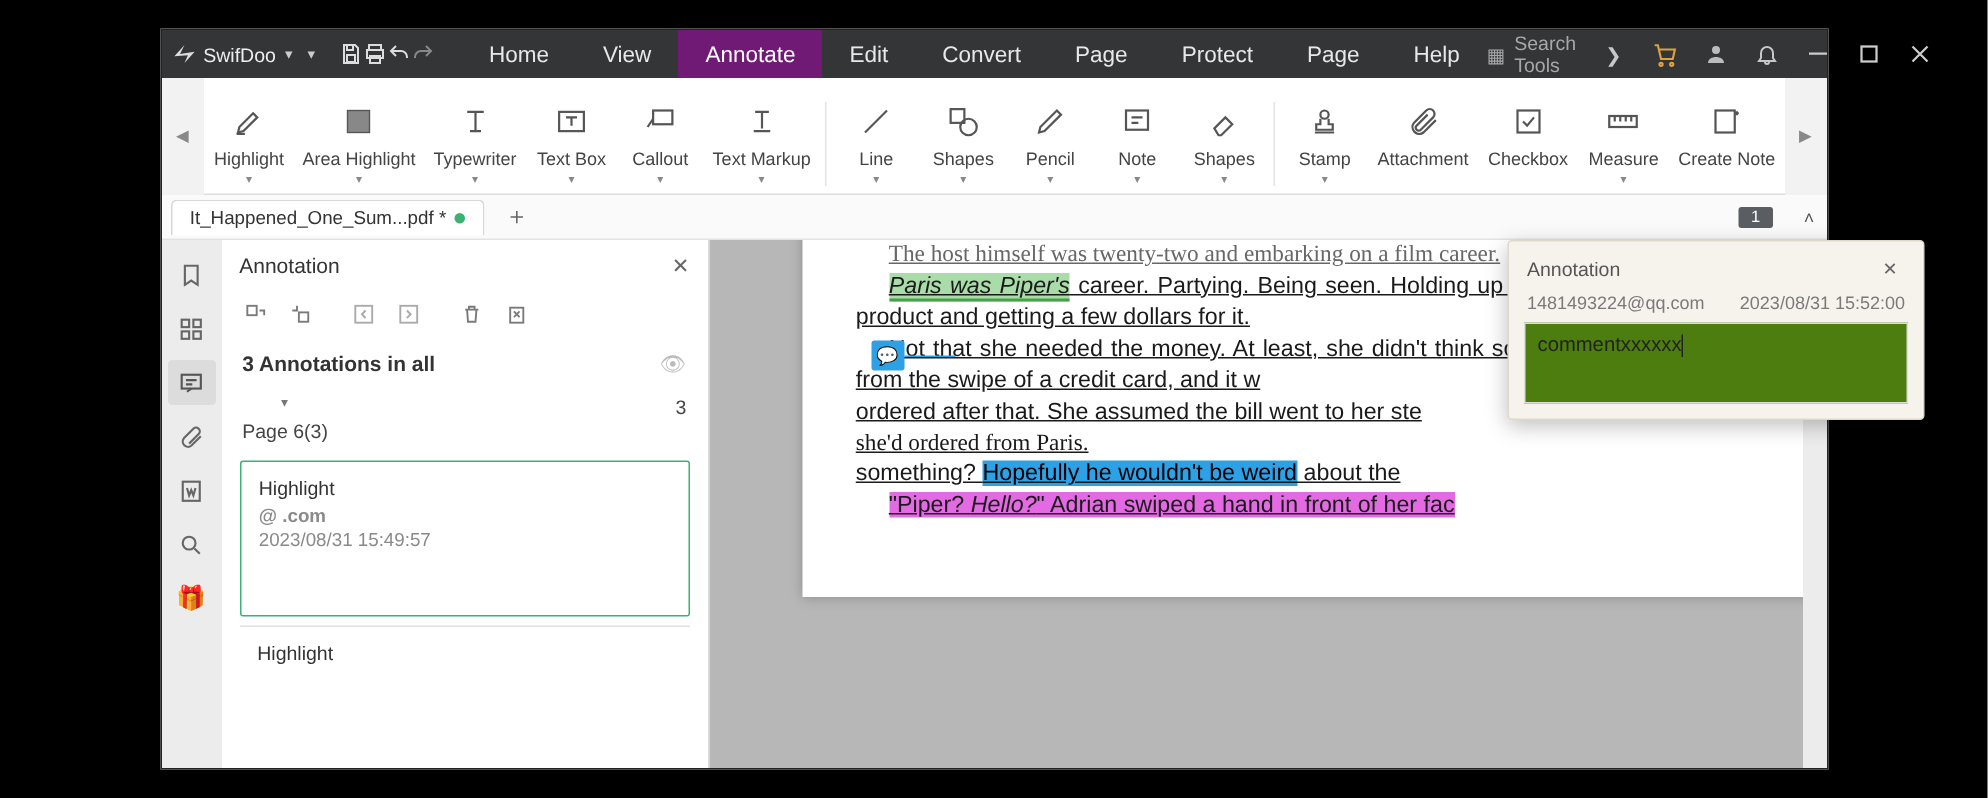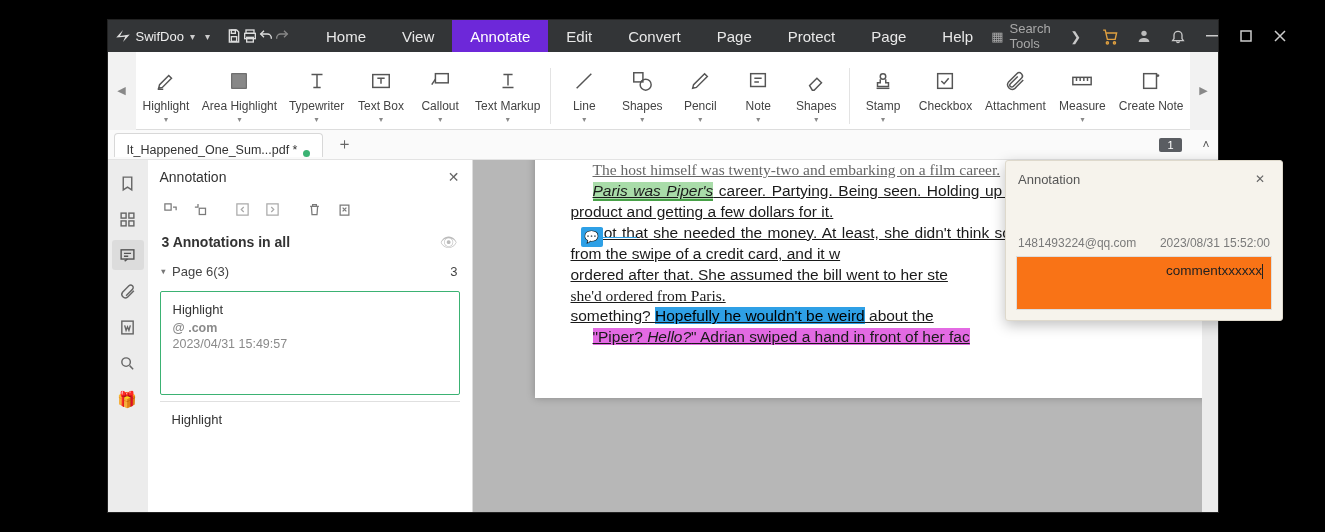--- a/index.html
+++ b/index.html
@@ -7,77 +7,77 @@
 .frame { width:1150px; height:532px; background:#000; padding:19px; }
 .app { width:100%; height:100%; background:#fff; display:flex; flex-direction:column; border:1px solid #222; }
 .titlebar { height:32px; background:#333537; display:flex; align-items:center; color:#ddd; font-size:13px; }
 .titlebar .logo { width:28px; display:flex; justify-content:center; align-items:center; margin-left:6px; }
 .titlebar .appname { margin-left:4px; margin-right:6px; color:#eee; }
 .titlebar .mini-dd { color:#ccc; font-size:10px; margin-right:4px; }
 .titlebar .tdiv { width:1px; height:18px; background:#555; margin:0 6px; }
 .titlebar .ticon { width:30px; display:flex; justify-content:center; align-items:center; color:#ddd; cursor:pointer; }
 .menu-tabs { display:flex; margin-left:18px; }
 .menu-tabs .mtab { padding:0 18px; height:32px; display:flex; align-items:center; color:#e8e8e8; cursor:pointer; font-size:15px;}
-.menu-tabs .mtab.active { background:#6d28d9; color:#fff;}
+.menu-tabs .mtab.active { background:#701a75; color:#fff;}
 .titlebar .spacer { flex:1; }
 .searchbox { display:flex; align-items:center; color:#a8a8a8; font-size:13px; margin-right:8px; }
 .searchbox .sicon { margin-right:6px; }
 .right-ticons { display:flex; align-items:center; }
 .right-ticons .rti { width:34px; height:32px; display:flex; justify-content:center; align-items:center; color:#c8c8c8; cursor:pointer;}
 .rti.shop { color:#e0a040; }
 .ribbon { height:78px; background:#fff; border-bottom:1px solid #ddd; display:flex; align-items:center; position:relative;}
 .ribbon .navbtn { width:28px; height:78px; display:flex; justify-content:center; align-items:center; background:#f2f2f2; color:#888; font-size:11px; cursor:pointer;}
 .ribbon .tools { flex:1; display:flex; align-items:flex-start; padding-top:10px; overflow:hidden;}
 .tool { display:flex; flex-direction:column; align-items:center; min-width:58px; padding:0 10px; cursor:pointer;}
 .tool .ti { height:28px; display:flex; align-items:center; justify-content:center; color:#555;}
 .tool .tlabel { font-size:12px; color:#444; margin-top:4px; white-space:nowrap; }
 .tool .tdd { font-size:8px; color:#888; margin-top:2px;}
 .rsep { width:1px; height:56px; background:#e3e3e3; margin:0 4px; align-self:center;}
 .doctabbar { height:30px; background:#fafafa; border-bottom:1px solid #e3e3e3; display:flex; align-items:center; padding-left:6px; position:relative;}
-.doctab { height:24px; display:flex; align-items:flex-end; padding:0 12px; background:#fff; border:1px solid #d8d8d8; border-bottom:none; border-top-left-radius:4px; border-top-right-radius:4px; font-size:12.5px; color:#333; cursor:pointer; gap:6px;}
+.doctab { height:24px; display:flex; align-items:center; padding:0 12px; background:#fff; border:1px solid #d8d8d8; border-bottom:none; border-top-left-radius:4px; border-top-right-radius:4px; font-size:12.5px; color:#333; cursor:pointer; gap:6px;}
 .doctab .dot { width:7px; height:7px; border-radius:50%; background:#3bb273;}
 .addtab { width:26px; height:24px; display:flex; justify-content:center; align-items:center; color:#666; margin-left:8px; cursor:pointer; font-size:16px;}
 .pagecount-badge { position:absolute; right:36px; background:#5a5d62; color:#fff; font-size:11px; padding:1px 8px; border-radius:2px;}
 .collapse-up { position:absolute; right:8px; color:#555; font-size:12px; cursor:pointer;}
 .workarea { flex:1; display:flex; overflow:hidden; background:#fff;}
 .leftrail { width:40px; background:#ececec; display:flex; flex-direction:column; align-items:center; padding-top:8px; gap:6px;}
 .lricon { width:32px; height:30px; display:flex; justify-content:center; align-items:center; color:#666; cursor:pointer; border-radius:3px;}
 .lricon.active { background:#dcdcdc; }
 .lricon.gift { color:#d83a3a; font-size:16px;}
 .annpanel { width:325px; border-right:1px solid #ddd; display:flex; flex-direction:column; background:#fff;}
 .annhdr { height:34px; display:flex; align-items:center; justify-content:space-between; padding:0 12px; font-size:14px; color:#333;}
 .annhdr .close { color:#666; font-size:14px; cursor:pointer;}
 .anntoolbar { height:30px; display:flex; align-items:center; padding:0 10px; gap:4px; color:#7a7a7a;}
 .atb { width:26px; height:24px; display:flex; justify-content:center; align-items:center; cursor:pointer; font-size:14px;}
 .atb.sep { width:8px; cursor:default;}
 .anncount { padding:10px 14px 8px; font-size:14px; font-weight:600; color:#333; display:flex; justify-content:space-between; align-items:center;}
 .anncount .eye { color:#bbb; font-weight:normal;}
 .annpage { padding:6px 14px; font-size:13px; color:#444; display:flex; justify-content:space-between; cursor:pointer;}
-.annpage .pgleft { display:flex; align-items:center; gap:6px;}
+.annpage .pgleft { display:flex; align-items:center; gap:6px;flex-direction:column;}
 .annpage .tri { font-size:9px; color:#777; transform:rotate(90deg); display:inline-block;}
 .anncard { margin:6px 12px; border:1px solid #3bb273; border-radius:2px; padding:10px 12px; min-height:104px; cursor:pointer;}
 .anncard .atype { font-size:13px; color:#333; margin-bottom:4px;}
 .anncard .auser { font-size:12.5px; color:#8a8a8a; margin-bottom:2px;font-weight:bold;}
 .anncard .adate { font-size:12.5px; color:#8a8a8a;}
 .anncard2 { margin:0 12px; border-top:1px solid #e0e0e0; padding:10px 12px; font-size:13px; color:#333;}
 .docview { flex:1; background:#b7b7b7; overflow:hidden; position:relative;}
 .paper { position:absolute; left:62px; top:-8px; width:720px; background:#fff; padding:8px 36px 50px 36px; box-shadow:0 0 8px rgba(0,0,0,.25);}
 .paper p { font-family:Georgia,'Times New Roman',serif; font-size:15.5px; line-height:1.35; color:#1a1a1a; text-align:justify;text-decoration:underline;}
 .hl-green { background:#a9dca9; border-bottom:2px solid #48a148; font-style:italic;}
 .hl-blue { background:#2ea0e6; color:#000;}
 .hl-mag { background:#e36ae3; }
 .note-marker { position:absolute; left:46px; top:75px; width:22px; height:20px; background:#2ea0e6; border-radius:2px; display:flex; justify-content:center; align-items:center; color:#fff; font-size:12px;}
 .note-line { position:absolute; left:68px; top:85px; width:34px; height:1px; background:#2ea0e6;}
 .scrolltrack { width:16px; background:#ececec;}
 .scrolltrack .thumb { width:100%; height:40px; background:#bcbcbc;}
 .popup { position:absolute; right:42px; top:160px; width:278px; background:#f6f3ec; border:1px solid #ded9cc; border-radius:3px; box-shadow:0 4px 14px rgba(0,0,0,.25); z-index:20; font-size:13px;}
 .popup .phdr { display:flex; justify-content:space-between; align-items:center; padding:8px 12px 6px; color:#555;}
 .popup .pclose { width:20px; height:20px; border-radius:50%; display:flex; justify-content:center; align-items:center; color:#666; cursor:pointer; font-size:12px;}
-.popup .pmeta { display:flex; justify-content:space-between; padding:0 12px 6px; font-size:12px; color:#7a7a7a;margin-top:41px;}
-.popup .pinput { margin:0 10px 10px; background:#f97316; border:1px solid #ddd; min-height:54px; padding:6px 8px; font-size:13.5px; color:#222;text-align:right;}
+.popup .pmeta { display:flex; justify-content:space-between; padding:0 12px 6px; font-size:12px; color:#7a7a7a;}
+.popup .pinput { margin:0 10px 10px; background:#4d7c0f; border:1px solid #ddd; min-height:54px; padding:6px 8px; font-size:13.5px; color:#222;}
 .caret { display:inline-block; width:1px; height:15px; background:#222; vertical-align:middle; animation:blink 1s step-end infinite;}
 @keyframes blink { 50% { opacity:0; } }
 svg { display:block; }
 </style>
 </head>
 <body>
 
 <div class="frame">
 <div class="app">
 
@@ -290,33 +290,33 @@
                 <path d="M9 10v4H6v4h12v-4h-3v-4"></path>
                 <path d="M5 20h14"></path>
               </svg>
             </div>
             <div class="tlabel">Stamp</div>
             <div class="tdd">▾</div>
           </div>
       <div class="tool">
             <div class="ti">
               <svg width="22" height="22" viewBox="0 0 24 24" fill="none" stroke="#555" stroke-width="1.6">
+                <path d="M21 11l-9 9a5 5 0 01-7-7l9-9a3.5 3.5 0 015 5l-9 9a2 2 0 01-3-3l8-8"></path>
+              </svg>
+            </div>
+            <div class="tlabel">Attachment</div>
+          </div>
+      <div class="tool">
+            <div class="ti">
+              <svg width="22" height="22" viewBox="0 0 24 24" fill="none" stroke="#555" stroke-width="1.6">
                 <rect x="4" y="4" width="16" height="16"></rect>
                 <path d="M8 12l3 3 5-6"></path>
               </svg>
             </div>
             <div class="tlabel">Checkbox</div>
-          </div>
-      <div class="tool">
-            <div class="ti">
-              <svg width="22" height="22" viewBox="0 0 24 24" fill="none" stroke="#555" stroke-width="1.6">
-                <path d="M21 11l-9 9a5 5 0 01-7-7l9-9a3.5 3.5 0 015 5l-9 9a2 2 0 01-3-3l8-8"></path>
-              </svg>
-            </div>
-            <div class="tlabel">Attachment</div>
           </div>
       <div class="tool">
             <div class="ti">
               <svg width="24" height="22" viewBox="0 0 24 24" fill="none" stroke="#555" stroke-width="1.6">
                 <rect x="2" y="8" width="20" height="8"></rect>
                 <path d="M6 8v4M10 8v4M14 8v4M18 8v4"></path>
               </svg>
             </div>
             <div class="tlabel">Measure</div>
             <div class="tdd">▾</div>
@@ -438,21 +438,21 @@
       <div class="annpage">
         <span class="pgleft">
               <span class="tri">▸</span>
               <span>Page 6(3)</span>
             </span>
         <span>3</span>
       </div>
       <div class="anncard">
         <div class="atype">Highlight</div>
         <div class="auser">                  @      .com</div>
-        <div class="adate">2023/04/31 15:49:57</div>
+        <div class="adate">2023/08/31 15:49:57</div>
       </div>
       <div class="anncard2">
         <div>Highlight</div>
       </div>
     </div>
 
     <div class="docview">
       <div class="paper">
         <div class="note-marker">💬</div>
         <div class="note-line"></div>

